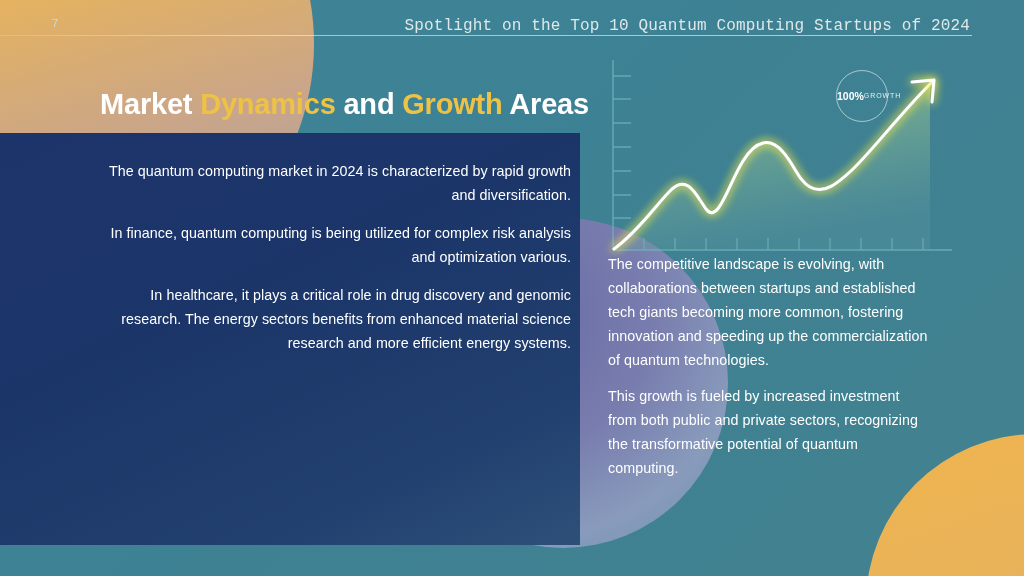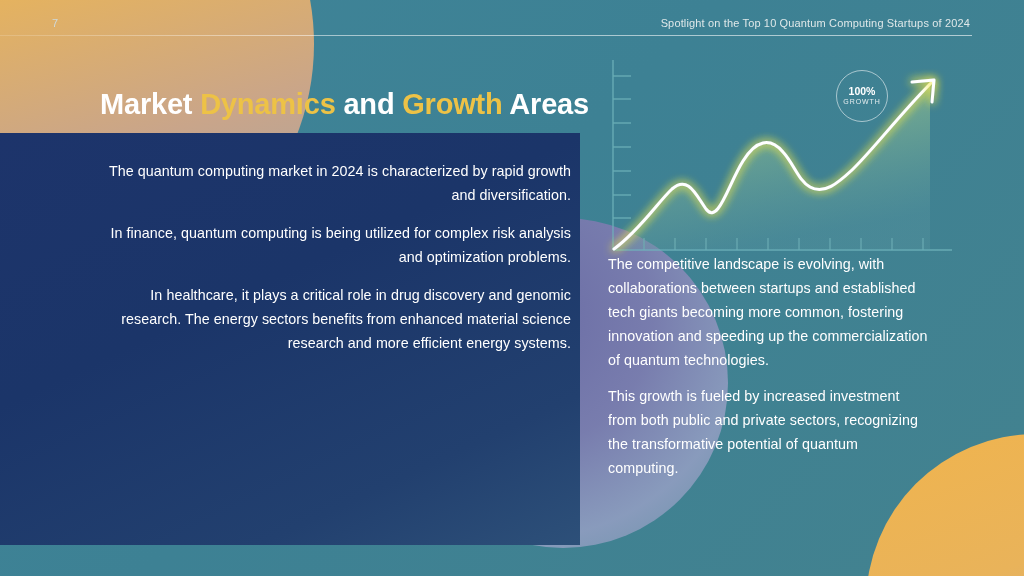--- a/index.html
+++ b/index.html
@@ -38,21 +38,21 @@
   }
 
   
   .header { position:absolute; left:0; top:0; width:1024px; height:44px; z-index:6; }
   .page-num {
     position:absolute; left:52px; top:17px;
     font-size:11px; color:#cfd9da; letter-spacing:.4px;
   }
   .header-title {
     position:absolute; right:54px; top:17px;
-    font-size:11px; color:#dfe8e9; letter-spacing:.15px; white-space:nowrap;
+    font-size:16px; color:#dfe8e9; letter-spacing:.15px; white-space:nowrap;font-family:Liberation Mono, monospace;
   }
   .header-rule {
     position:absolute; left:0; top:35px; width:972px; height:1px;
     background:linear-gradient(to right, rgba(255,255,255,.15), rgba(255,255,255,.55) 35%, rgba(255,255,255,.6));
   }
 
   
   .navy-panel {
     position:absolute; left:0; top:133px;
     width:580px; height:412px;
@@ -88,22 +88,22 @@
   .col-right .para { margin-bottom:12px; }
 
   
   .chart { position:absolute; left:600px; top:52px; width:400px; height:212px; z-index:3; }
   .chart svg { display:block; }
 
   .badge {
     position:absolute; left:836px; top:70px;
     width:52px; height:52px; border-radius:50%;
     border:1px solid rgba(255,255,255,.55);
-    display:flex; flex-direction:column;
-    align-items:center; justify-content:center;
+    display:flex; flex-direction:row;
+    align-items:center; justify-content:flex-start;
     z-index:5;
   }
   .badge-value { font-size:10.5px; font-weight:bold; color:#ffffff; line-height:12px; }
   .badge-label { font-size:7px; color:#e6eef0; letter-spacing:.9px; line-height:10px; }
 </style>
 </head>
 <body>
 
 <div class="slide">
 
@@ -188,21 +188,21 @@
     </svg>
   </div>
 
   <div class="badge">
     <div class="badge-value">100%</div>
     <div class="badge-label">GROWTH</div>
   </div>
 
   <div class="col-left">
     <p class="para">The quantum computing market in 2024 is characterized by rapid growth and diversification.</p>
-    <p class="para">In finance, quantum computing is being utilized for complex risk analysis and optimization problems.</p>
+    <p class="para">In finance, quantum computing is being utilized for complex risk analysis and optimization various.</p>
     <p class="para">In healthcare, it plays a critical role in drug discovery and genomic research. The energy sectors benefits from enhanced material science research and more efficient energy systems.</p>
   </div>
 
   <div class="col-right">
     <p class="para">The competitive landscape is evolving, with collaborations between startups and established tech giants becoming more common, fostering innovation and speeding up the commercialization of quantum technologies.</p>
     <p class="para">This growth is fueled by increased investment from both public and private sectors, recognizing the transformative potential of quantum computing.</p>
   </div>
 
 </div>
 

